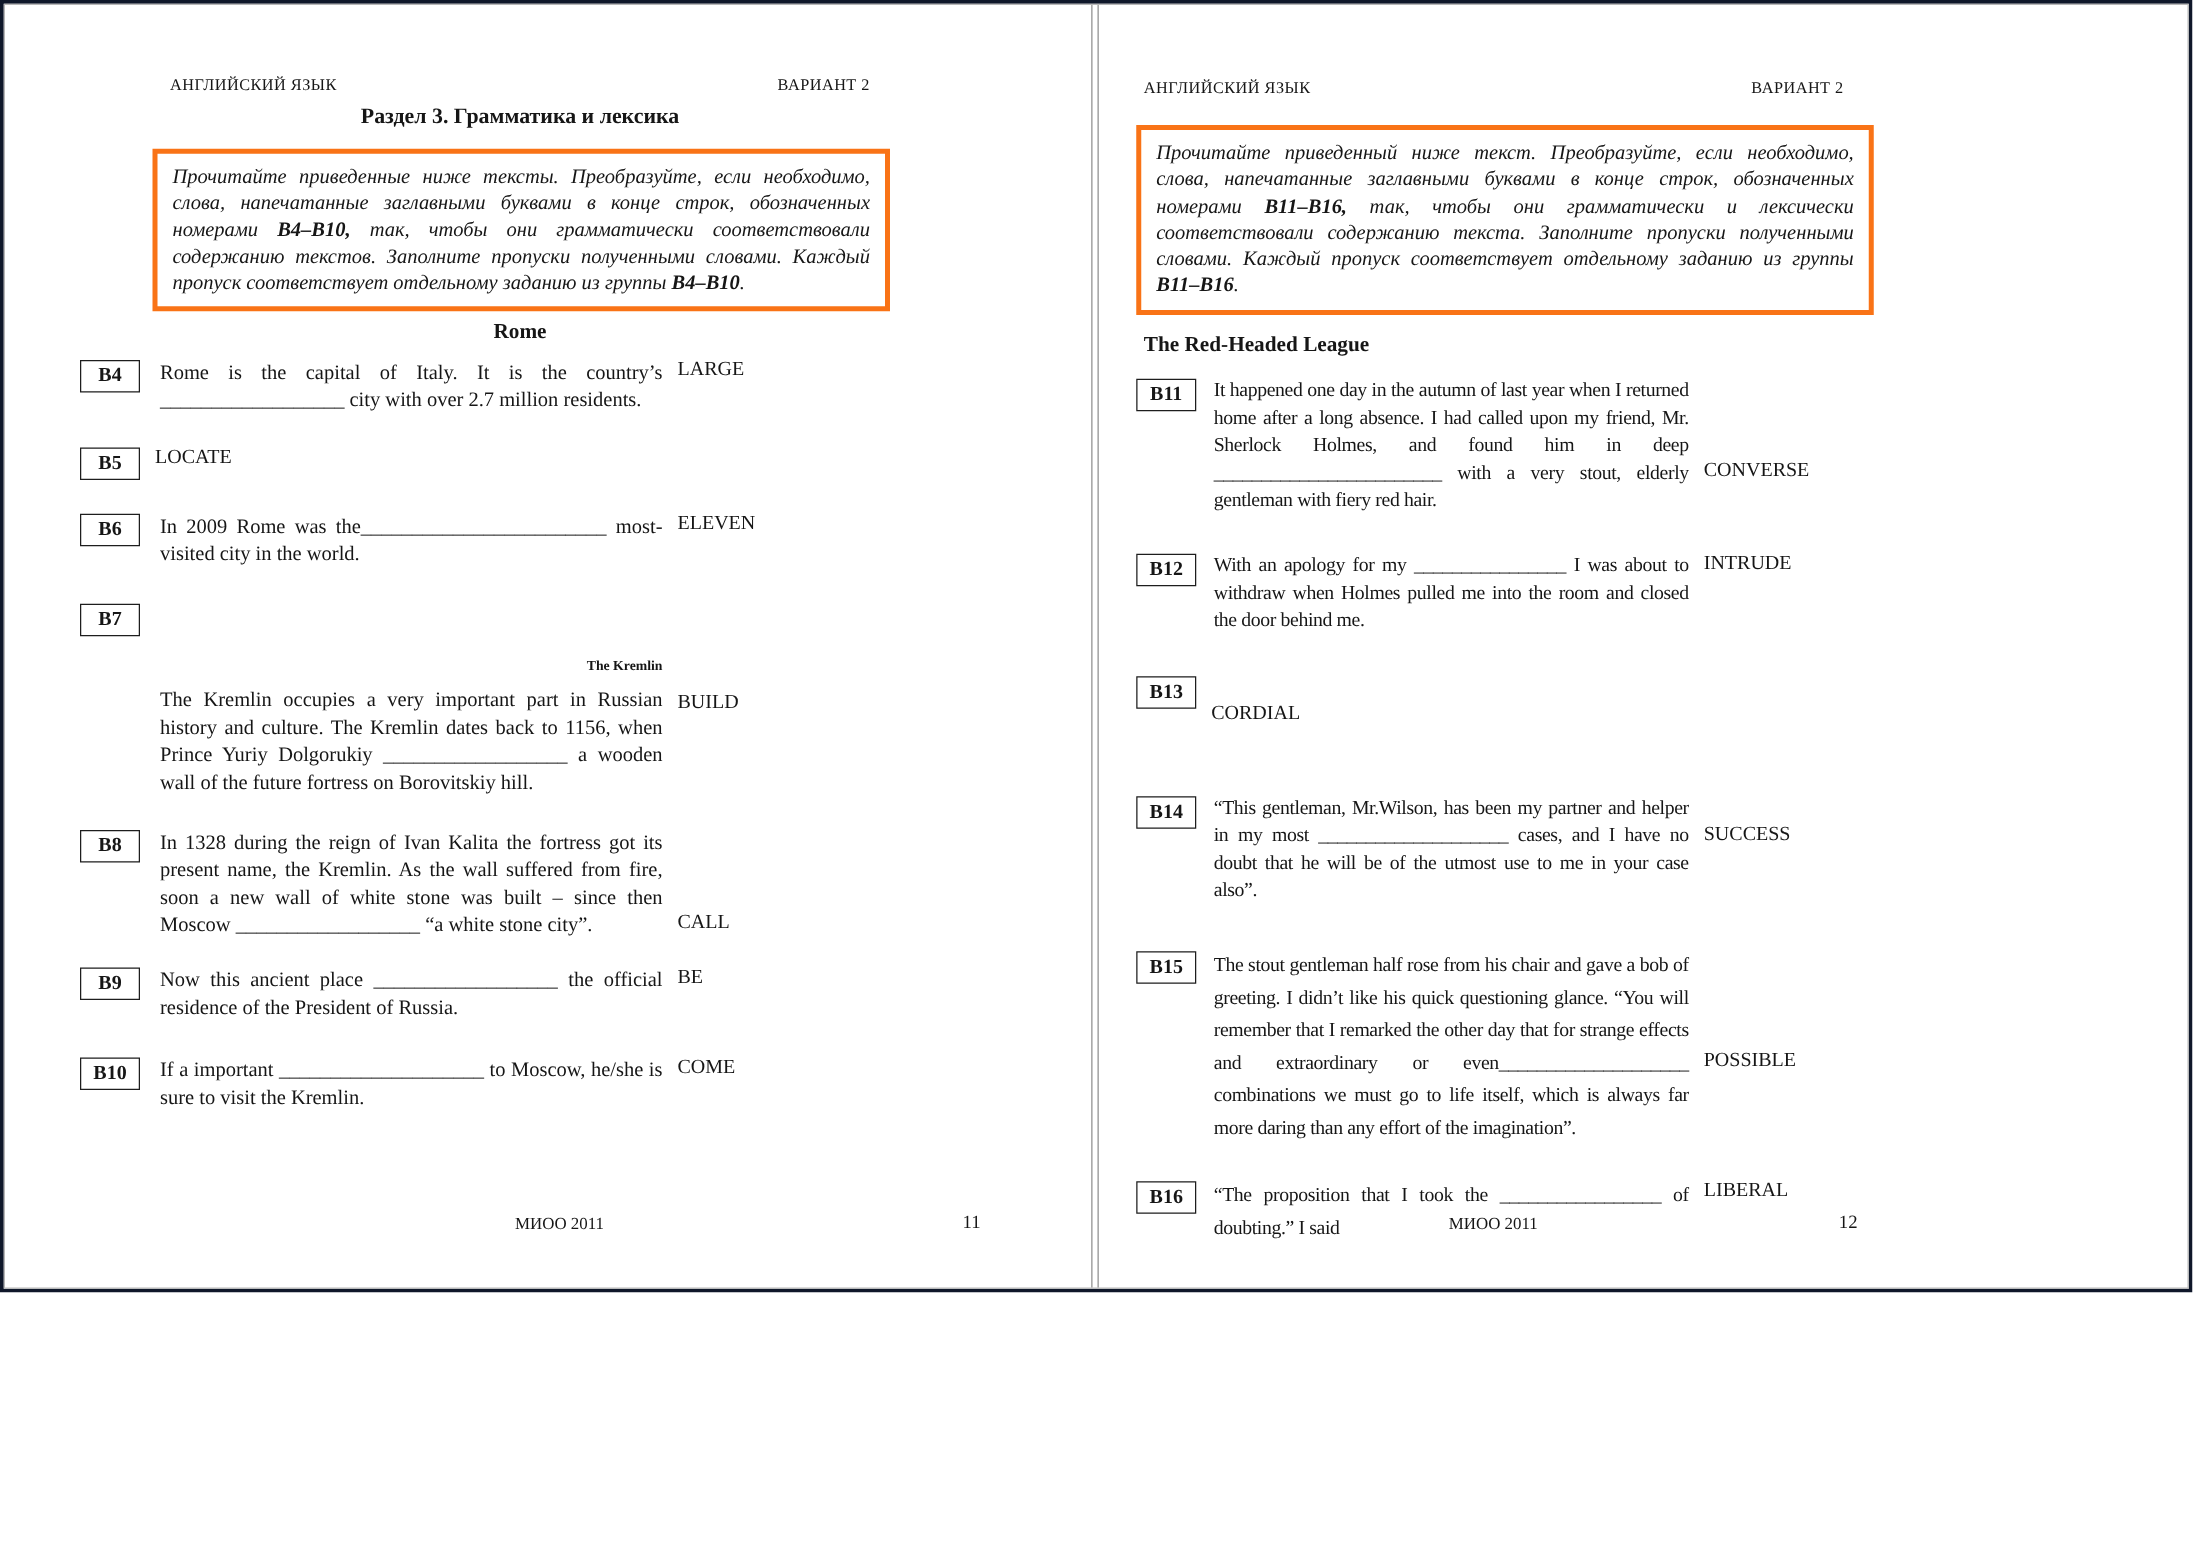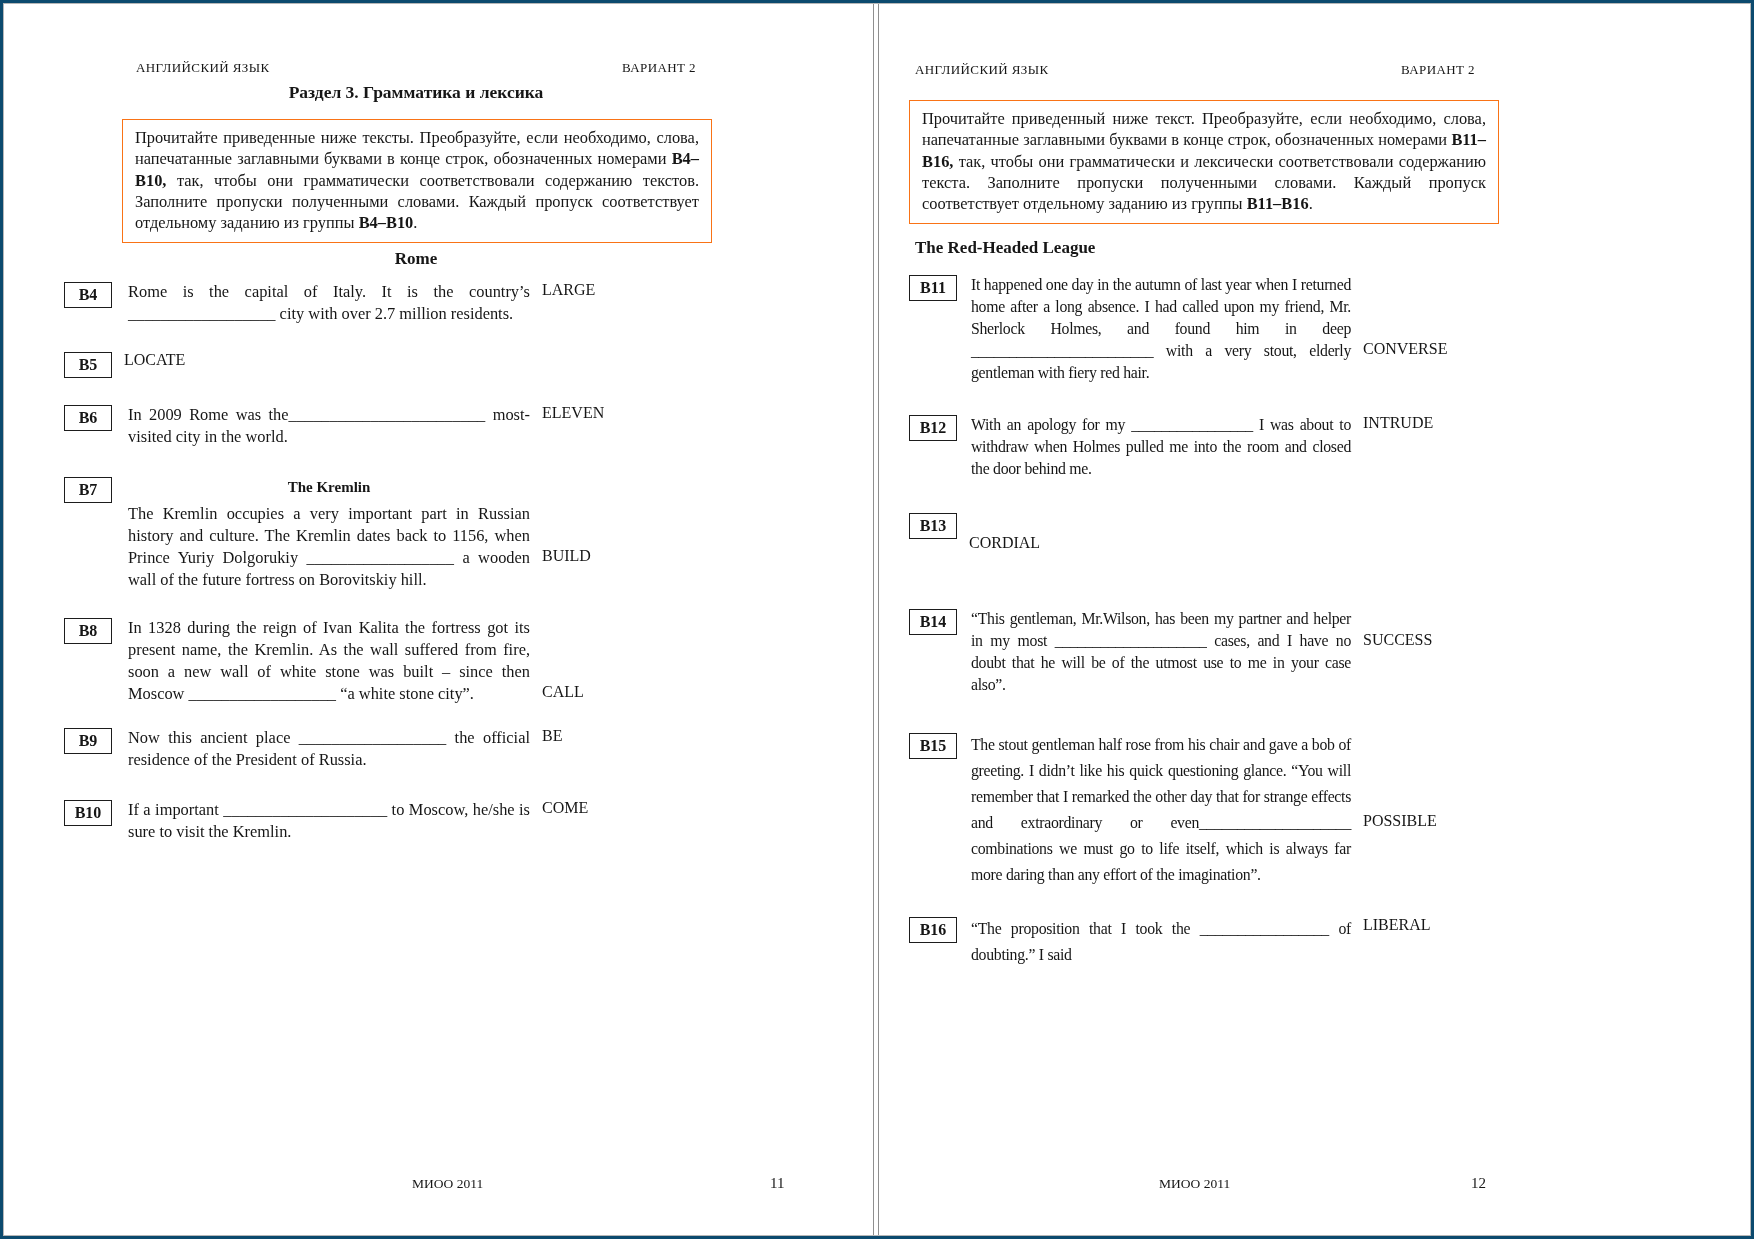--- a/index.html
+++ b/index.html
@@ -1,51 +1,51 @@
 <!DOCTYPE html>
 <html><head>
 <meta charset="utf-8">
 <style>
   html,body{margin:0;padding:0;background:#ffffff;}
-  .canvas{position:relative;width:1754px;height:1239px;background:#0c4a6e;box-sizing:border-box;
+  .canvas{position:relative;width:1754px;height:1034px;background:#0f172a;box-sizing:border-box;
           font-family:"Liberation Serif","DejaVu Serif",serif;color:#161616;}
   .frame{position:absolute;left:3px;top:3px;right:3px;bottom:3px;border:1px solid #b7b7b7;
          background:#ffffff;display:flex;align-items:stretch;}
   .page{position:relative;box-sizing:border-box;}
   .page-left{width:870px;border-right:1px solid #8f8f8f;}
   .page-gap{width:4px;}
   .page-right{flex:1;border-left:1px solid #8f8f8f;}
   .inner{padding:56px 0 0 60px;}
   .inner-r{padding:58px 0 0 30px;}
 
   .hdr-row{display:flex;justify-content:space-between;font-size:13px;letter-spacing:.4px;}
   .page-left .hdr-row{width:588px;margin-left:58px;padding:0 14px 0 14px;box-sizing:border-box;}
   .page-right .hdr-row{width:590px;padding:0 24px 0 6px;box-sizing:border-box;}
 
   .section-title{width:588px;margin-left:58px;text-align:center;font-weight:bold;font-size:17.5px;margin-top:6px;}
 
-  .instr{box-sizing:border-box;border:1px solid #f97316;font-size:16.4px;
+  .instr{box-sizing:border-box;border:4px solid #f97316;font-style:italic;font-size:16.4px;
          line-height:21.3px;text-align:justify;padding:7px 12px 9px 12px;}
   .page-left .instr{width:590px;margin-left:58px;margin-top:16px;}
   .page-right .instr{width:590px;margin-top:22px;}
   .instr .b{font-weight:bold;}
 
   .text-title{font-weight:bold;font-size:17px;}
   .page-left .text-title{width:588px;margin-left:58px;text-align:center;margin-top:6px;margin-bottom:10px;}
   .page-right .text-title{margin-left:6px;margin-top:14px;margin-bottom:8px;}
 
   .task{display:flex;align-items:flex-start;}
   .idbox{box-sizing:border-box;border:1.5px solid #1d1d1d;width:48px;height:26px;flex:0 0 48px;
          display:flex;align-items:center;justify-content:center;font-weight:bold;font-size:16px;margin-top:1px;}
   .para{text-align:justify;}
   .page-left .para{width:402px;margin-left:16px;font-size:16.4px;line-height:22px;}
   .page-right .para{width:380px;margin-left:14px;font-size:15.8px;line-height:22px;letter-spacing:-0.3px;}
   .page-right .para.loose{line-height:26px;}
   .kw{flex:0 0 auto;font-size:16px;margin-left:12px;white-space:nowrap;}
-  .para-head{font-weight:bold;font-size:15px;text-align:center;margin-bottom:5px;}
+  .para-head{font-weight:bold;font-size:11px;text-align:right;margin-bottom:5px;margin-top:40px;}
 
   .footer-imprint,.footer-num{position:absolute;bottom:43px;font-size:13.5px;}
   .page-left .footer-imprint{left:408px;}
   .page-left .footer-num{left:766px;font-size:15px;}
   .page-right .footer-imprint{left:280px;}
   .page-right .footer-num{left:592px;font-size:15px;}
 </style>
 </head>
 <body>
 

